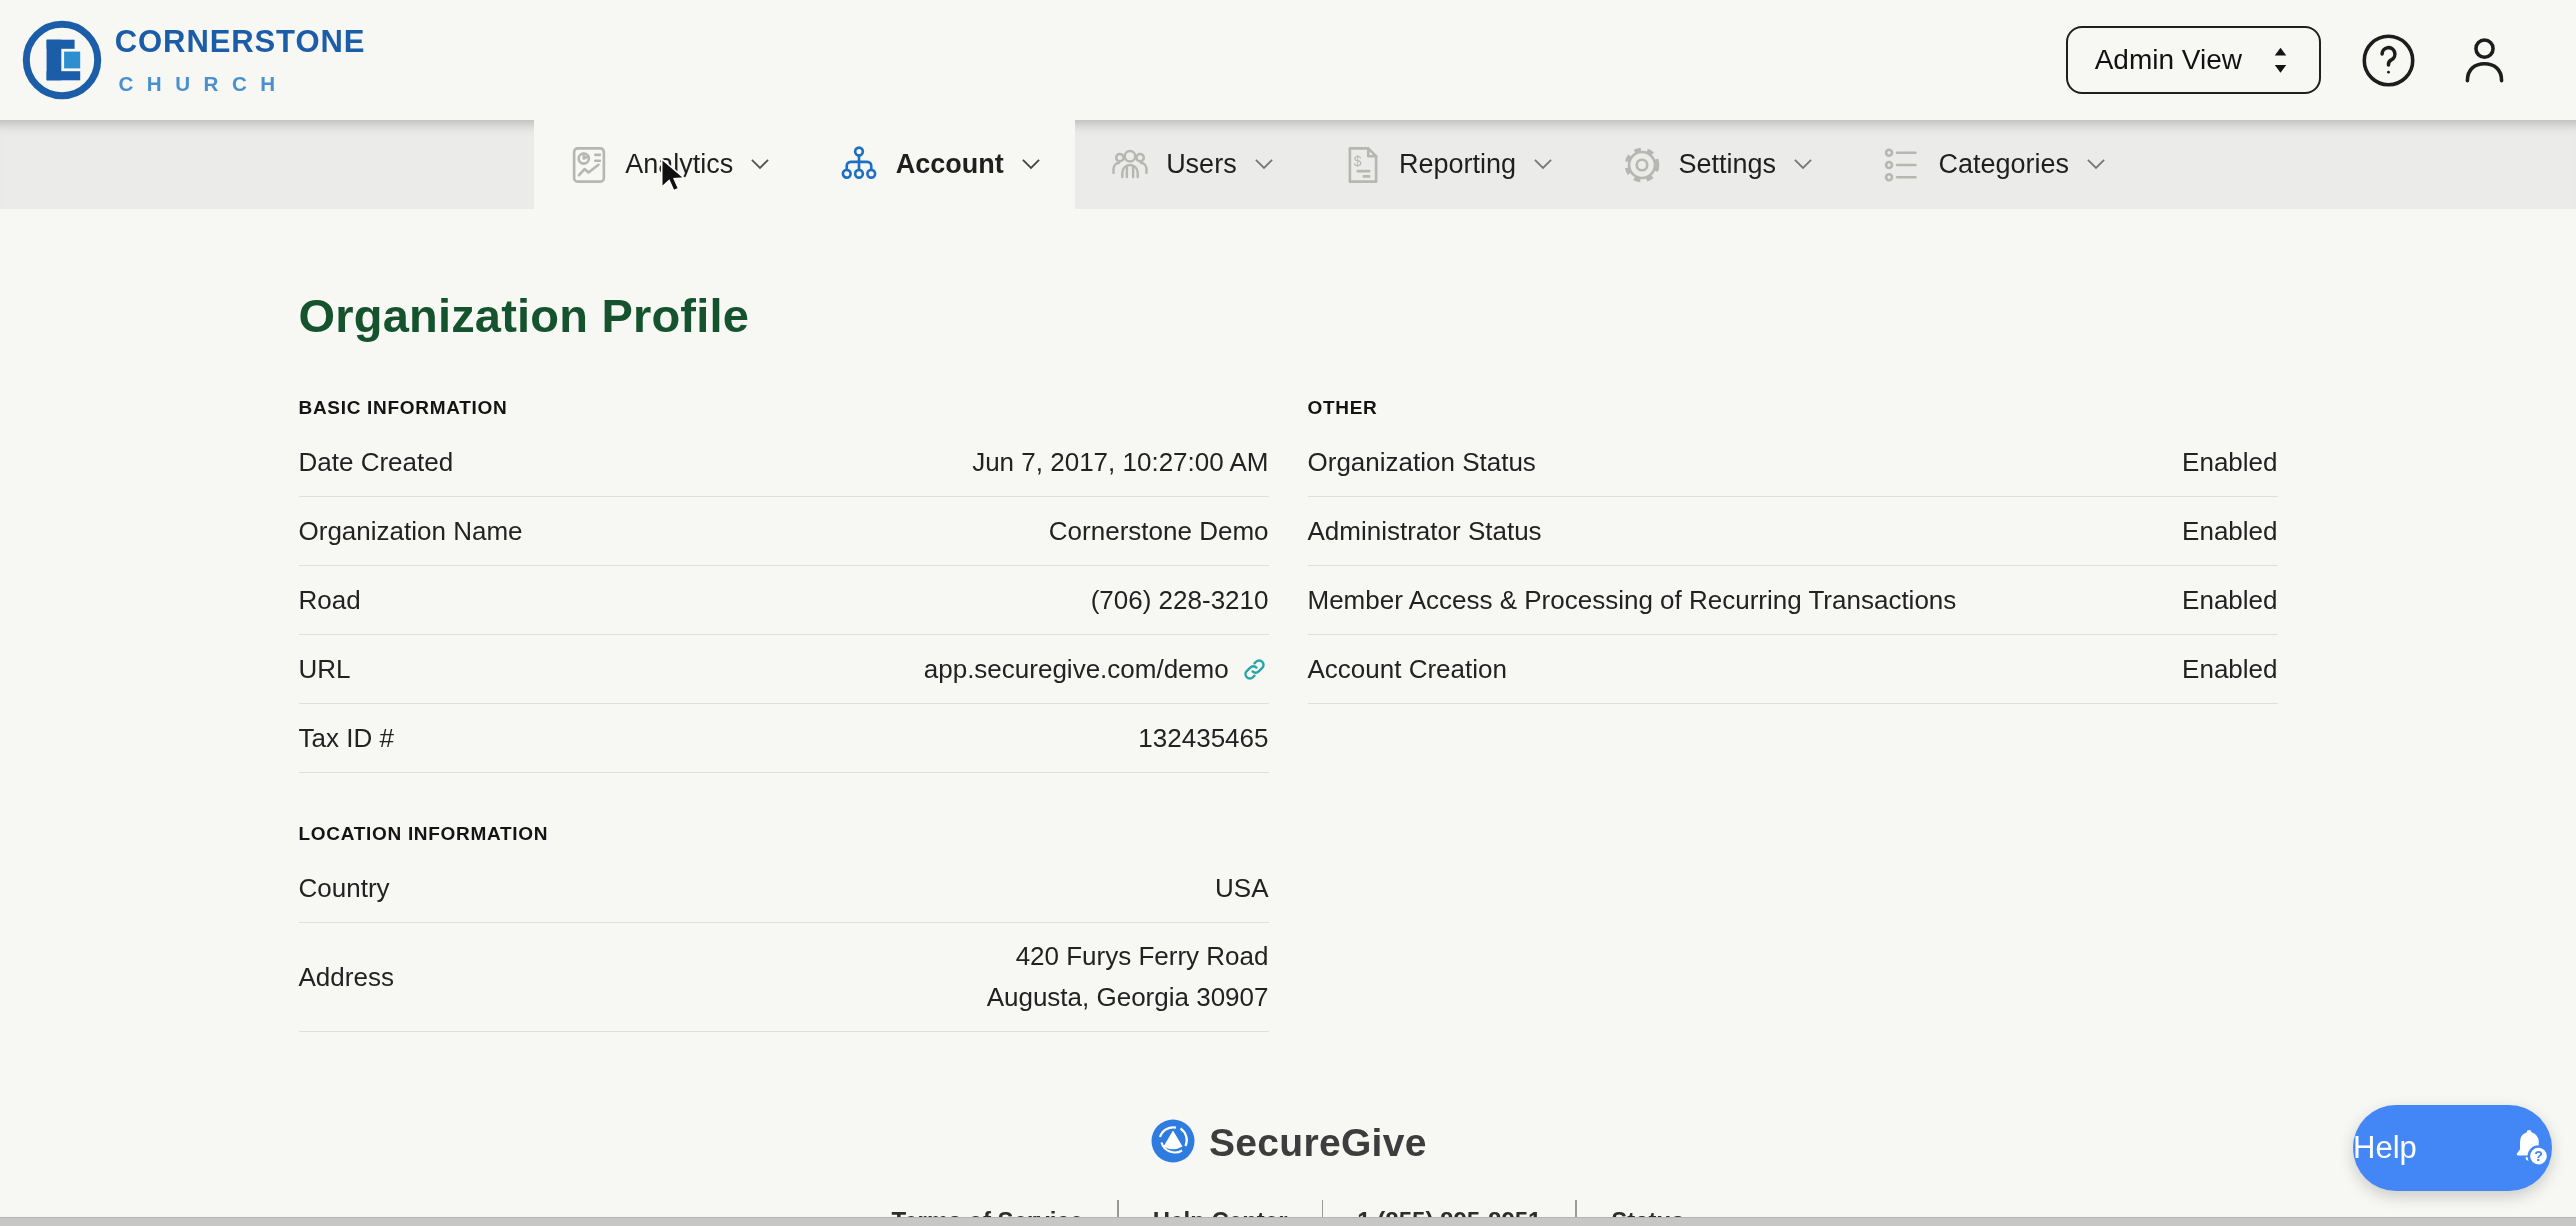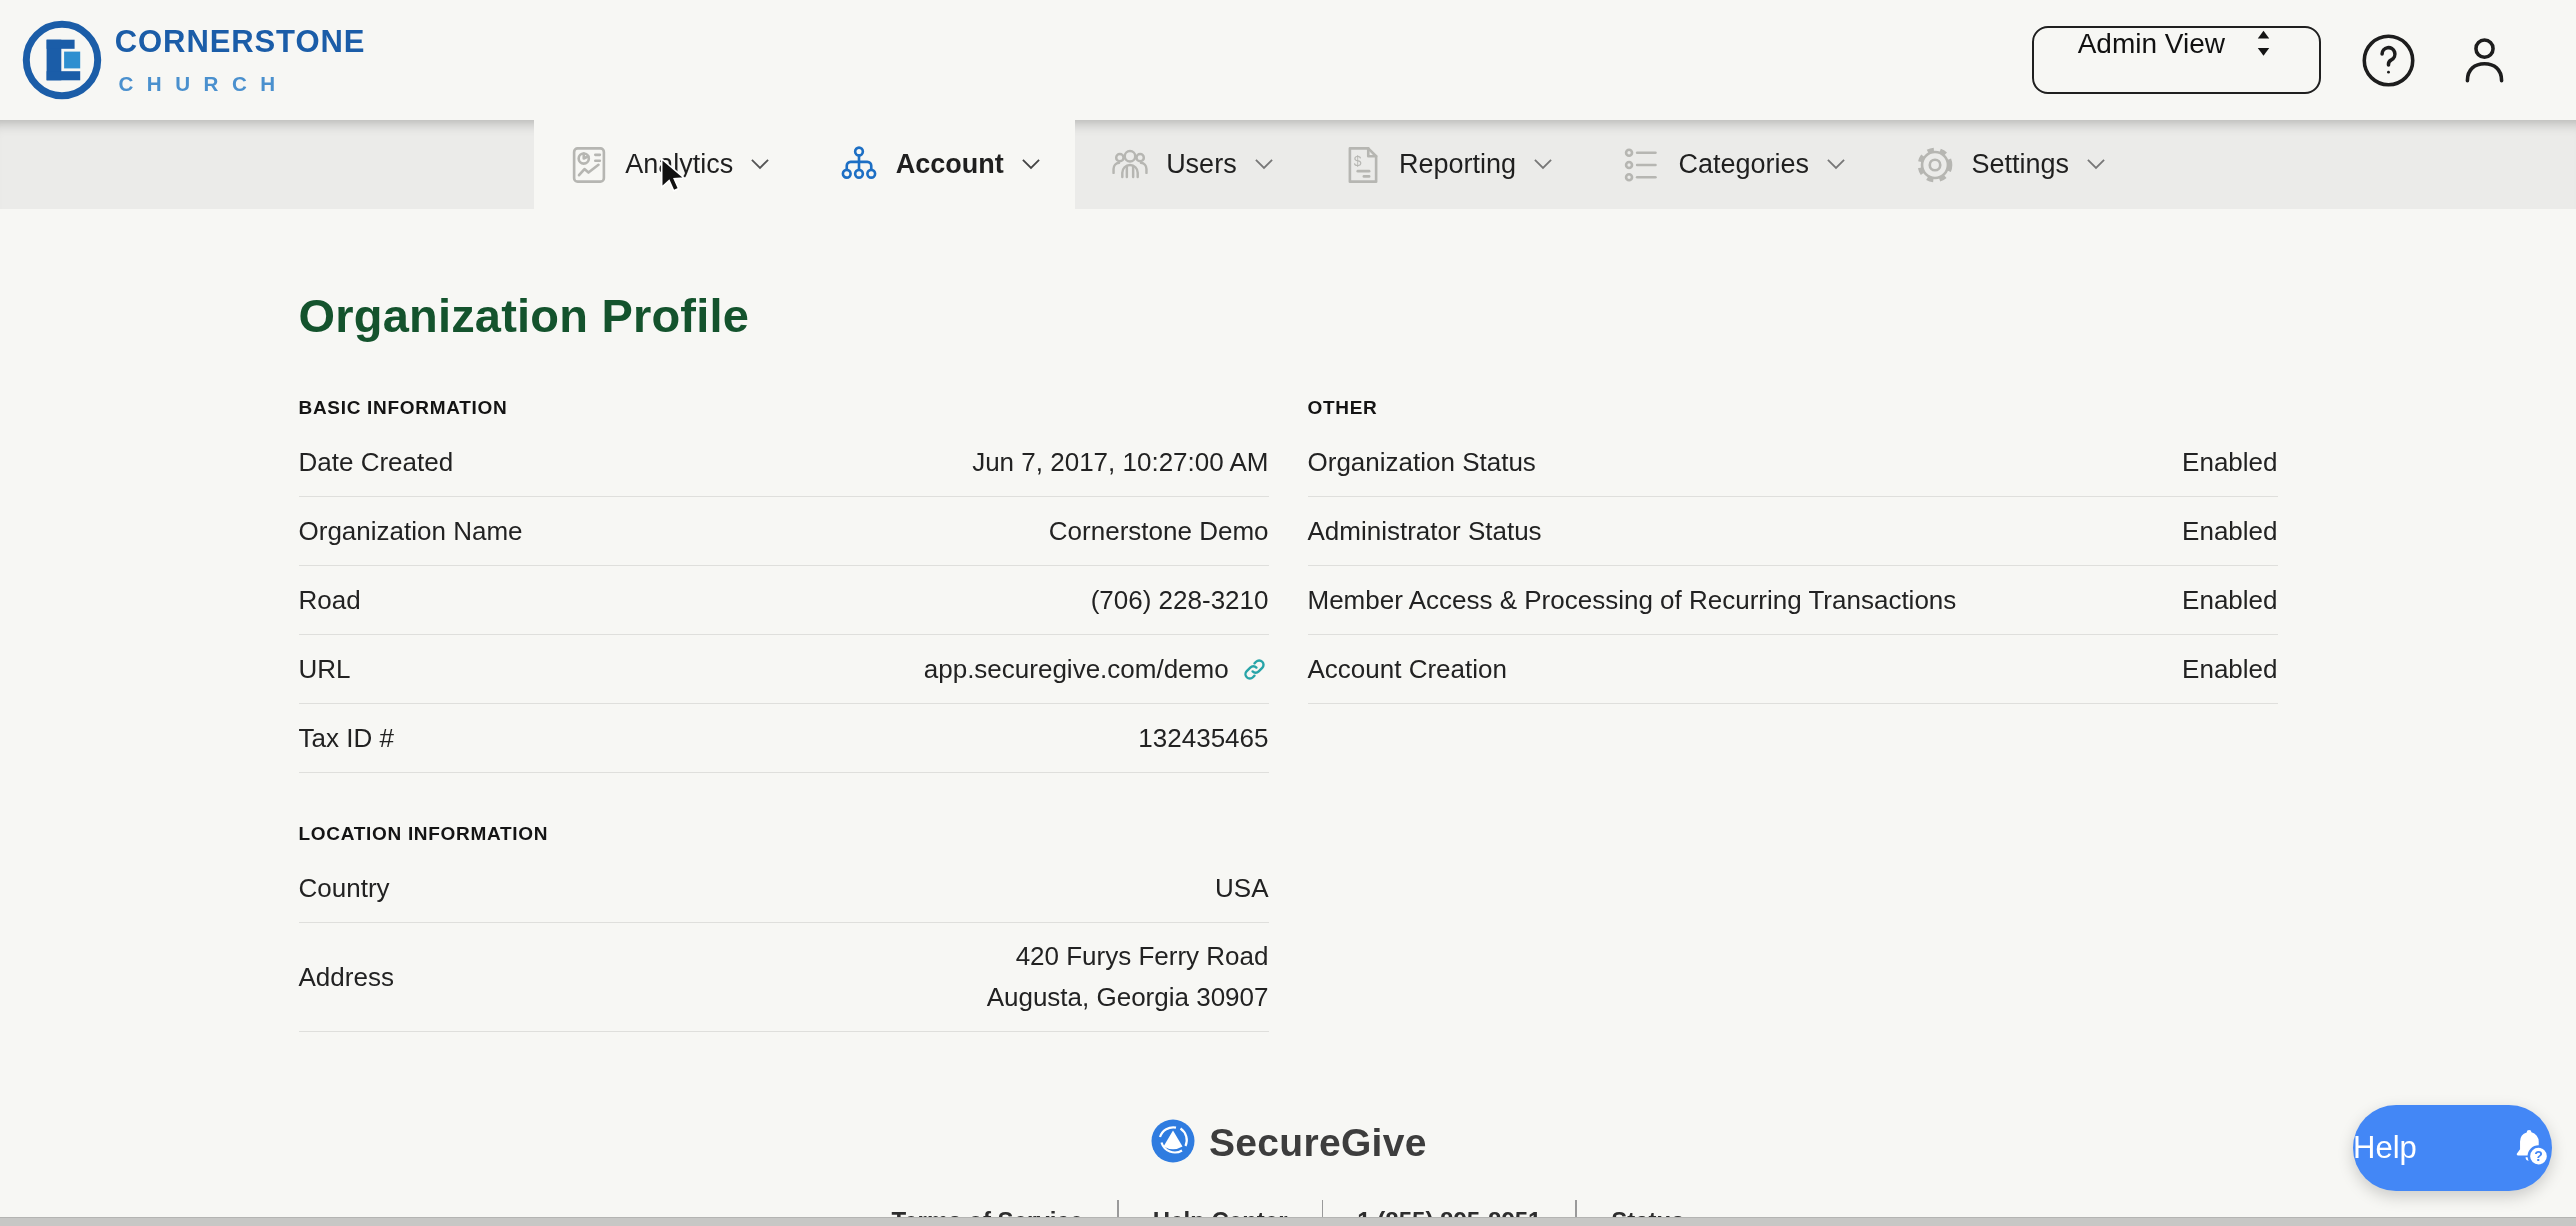--- a/index.html
+++ b/index.html
@@ -19,22 +19,22 @@
     padding:0 63px 0 20px;
     background:#f7f7f4;
   }
   .logo-group { display:flex; align-items:center; gap:10.8px; }
   .logo-mark { width:84px; height:84px; }
   .logo-text { display:flex; flex-direction:column; line-height:1;gap:8px; }
   .logo-line1 { font-size:31px; font-weight:700; color:#1b5da8; letter-spacing:0.9px; }
   .logo-line2 { font-size:20.6px; font-weight:600; color:#4a90ce; letter-spacing:13.5px; margin-top:9px; margin-left:3.6px; }
   .header-right { margin-left:auto; display:flex; align-items:center; gap:39px; }
   .view-selector {
-    display:flex; gap:27px;
-    height:68px; padding:0 44px;
+    display:flex; align-items:center; gap:27px;
+    height:68px; padding:0 27px;
     border:2.2px solid #1f1f1f; border-radius:16px;
     background:transparent;
     font-size:28px; font-weight:500; color:#111;
     cursor:pointer;
     margin-left:39px;
   }
   .icon-btn { background:none; border:none; cursor:pointer; display:flex; align-items:center; }
 
   
   .navbar {
@@ -196,41 +196,41 @@
       <path d="M9 15.5 h6.5"></path>
       <path d="M12.5 18.5 h3"></path>
     </svg>
     <span class="nav-label">Reporting</span>
     <svg class="chev" viewBox="0 0 22 14" fill="none" stroke="#777" stroke-width="2">
         <path d="M2 2 L11 11 L20 2"></path>
       </svg>
   </div>
 
   <div class="nav-tab">
+    <svg class="nav-icon" viewBox="0 0 24 24" fill="none" stroke="#b6b6b2">
+      <circle cx="12" cy="12" r="3" stroke-width="1.5"></circle>
+      <circle cx="12" cy="12" r="7.4" stroke-width="1.5"></circle>
+      <circle cx="12" cy="12" r="8.6" stroke-width="2.6" stroke-dasharray="3.6 3.6"></circle>
+    </svg>
+    <span class="nav-label">Settings</span>
+    <svg class="chev" viewBox="0 0 22 14" fill="none" stroke="#777" stroke-width="2">
+        <path d="M2 2 L11 11 L20 2"></path>
+      </svg>
+  </div>
+
+  <div class="nav-tab">
     <svg class="nav-icon" viewBox="0 0 24 24" fill="none" stroke="#b6b6b2" stroke-width="1.5" stroke-linecap="round">
       <circle cx="4.6" cy="5" r="1.7"></circle>
         <path d="M9.2 5 h10.5"></path>
       <circle cx="4.6" cy="12" r="1.7"></circle>
         <path d="M9.2 12 h10.5"></path>
       <circle cx="4.6" cy="19" r="1.7"></circle>
         <path d="M9.2 19 h10.5"></path>
     </svg>
     <span class="nav-label">Categories</span>
-    <svg class="chev" viewBox="0 0 22 14" fill="none" stroke="#777" stroke-width="2">
-        <path d="M2 2 L11 11 L20 2"></path>
-      </svg>
-  </div>
-
-  <div class="nav-tab">
-    <svg class="nav-icon" viewBox="0 0 24 24" fill="none" stroke="#b6b6b2">
-      <circle cx="12" cy="12" r="3" stroke-width="1.5"></circle>
-      <circle cx="12" cy="12" r="7.4" stroke-width="1.5"></circle>
-      <circle cx="12" cy="12" r="8.6" stroke-width="2.6" stroke-dasharray="3.6 3.6"></circle>
-    </svg>
-    <span class="nav-label">Settings</span>
     <svg class="chev" viewBox="0 0 22 14" fill="none" stroke="#777" stroke-width="2">
         <path d="M2 2 L11 11 L20 2"></path>
       </svg>
   </div>
 </div>
 
 <div class="content">
   <h1 class="page-title">Organization Profile</h1>
 
   <div class="columns">

